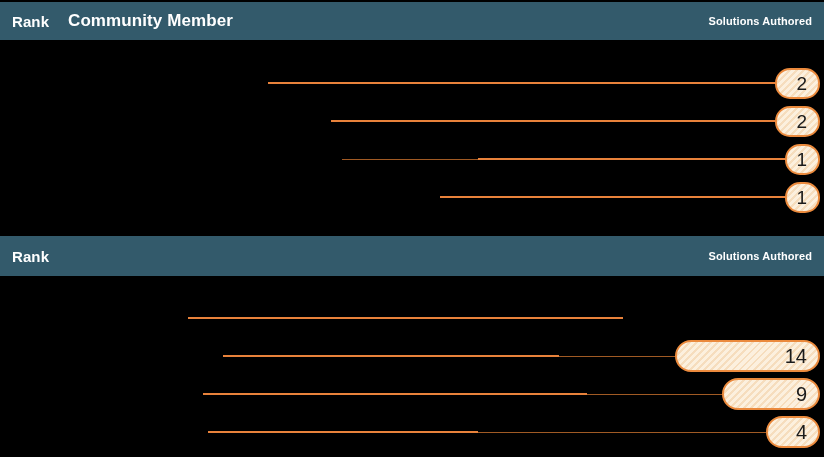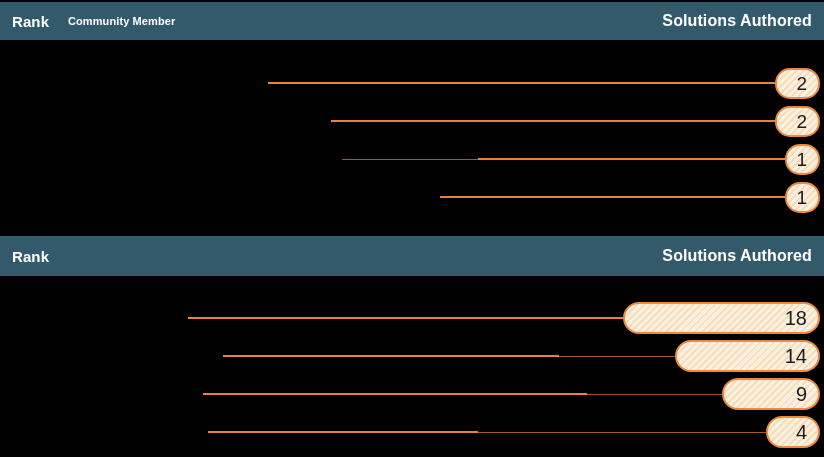--- a/index.html
+++ b/index.html
@@ -30,30 +30,30 @@
     transform: translateY(-50%);
     font-size: 15px;
     font-weight: bold;
     letter-spacing: 0.1px;
   }
   .table-header .hdr-member {
     position: absolute;
     left: 68px;
     top: 50%;
     transform: translateY(-50%);
-    font-size: 11px;
+    font-size: 17px;
     font-weight: bold;
     letter-spacing: 0.1px;
   }
   .table-header .hdr-solutions {
     position: absolute;
     right: 12px;
     top: 50%;
     transform: translateY(-50%);
-    font-size: 16px;
+    font-size: 11px;
     font-weight: bold;
     letter-spacing: 0.1px;
   }
   .bar-line {
     position: absolute;
     height: 2px;
     background: #E8823B;
   }
   .leader-line {
     position: absolute;
@@ -110,23 +110,20 @@
   <div class="pill small" style="left:785px;top:182px;width:35px;height:31px;">
     <span>1</span>
   </div>
 
   <div class="table-header" style="top:236px;height:40px;">
     <span class="hdr-rank">Rank</span>
     <span class="hdr-solutions">Solutions Authored</span>
   </div>
 
   <div class="bar-line" style="left:188px;top:317px;width:435px;"></div>
-  <div class="pill large" style="left:623px;top:302px;width:197px;height:32px;">
-    <span>18</span>
-  </div>
 
   <div class="bar-line" style="left:223px;top:355px;width:336px;"></div>
   <div class="leader-line" style="left:559px;top:356px;width:116px;"></div>
   <div class="pill large" style="left:675px;top:340px;width:145px;height:32px;">
     <span>14</span>
   </div>
 
   <div class="bar-line" style="left:203px;top:393px;width:384px;"></div>
   <div class="leader-line" style="left:587px;top:394px;width:135px;"></div>
   <div class="pill large" style="left:722px;top:378px;width:98px;height:32px;">

